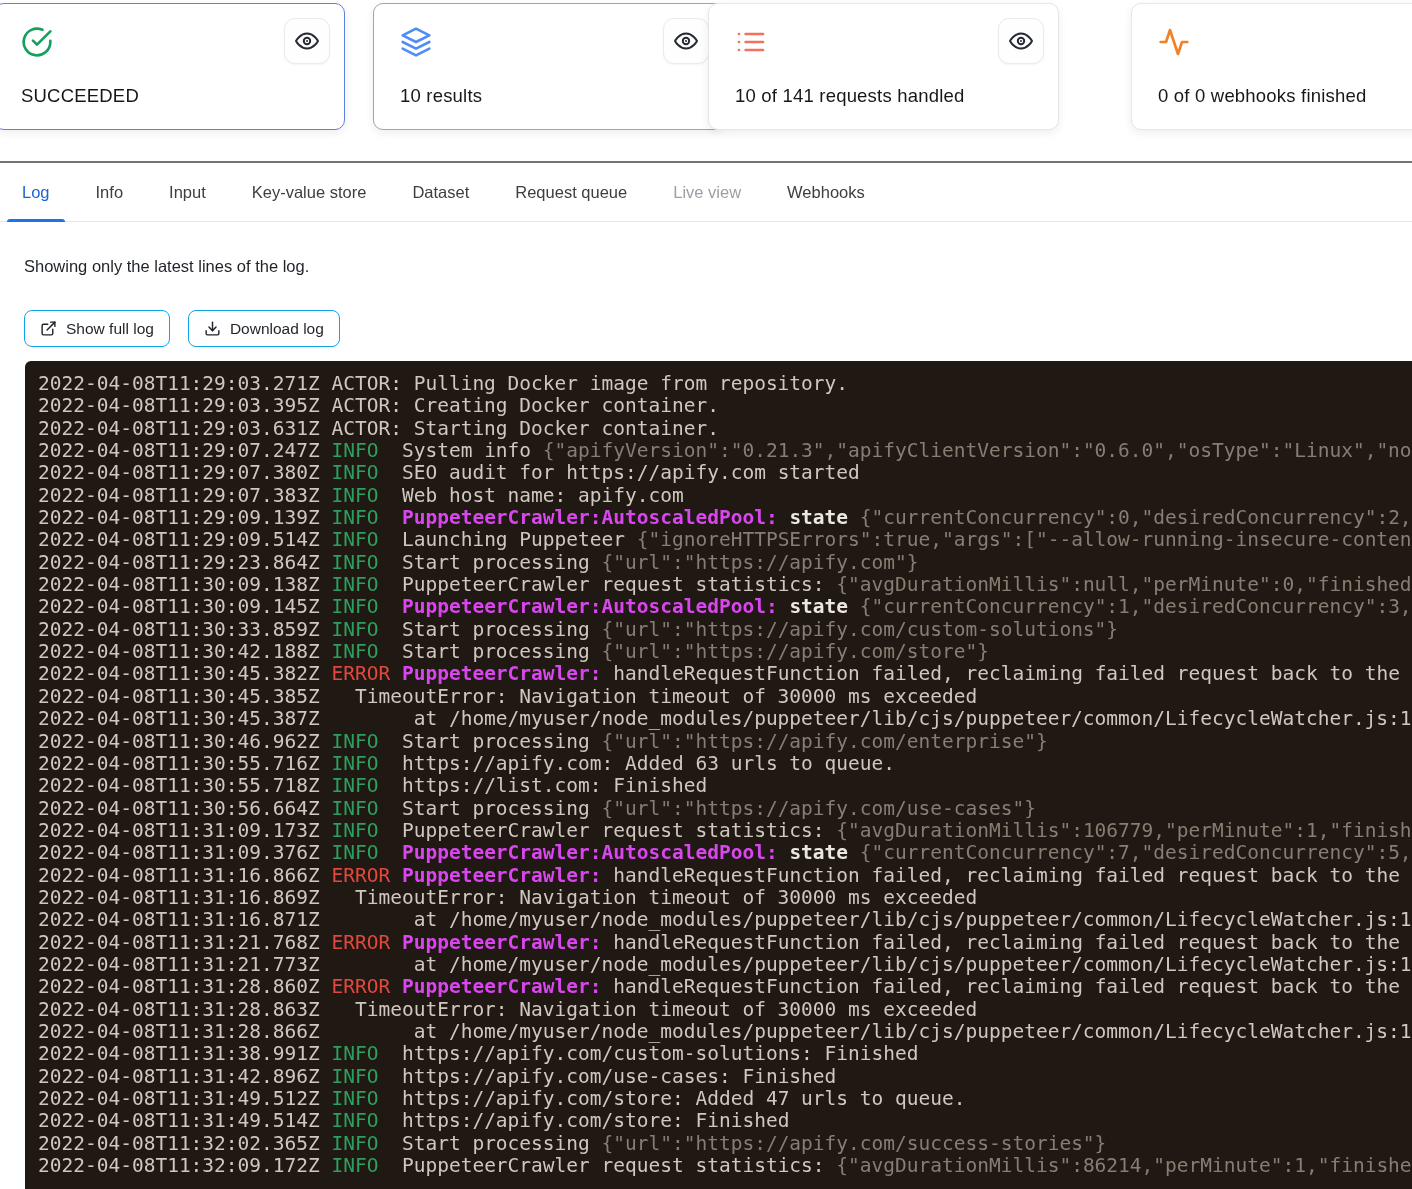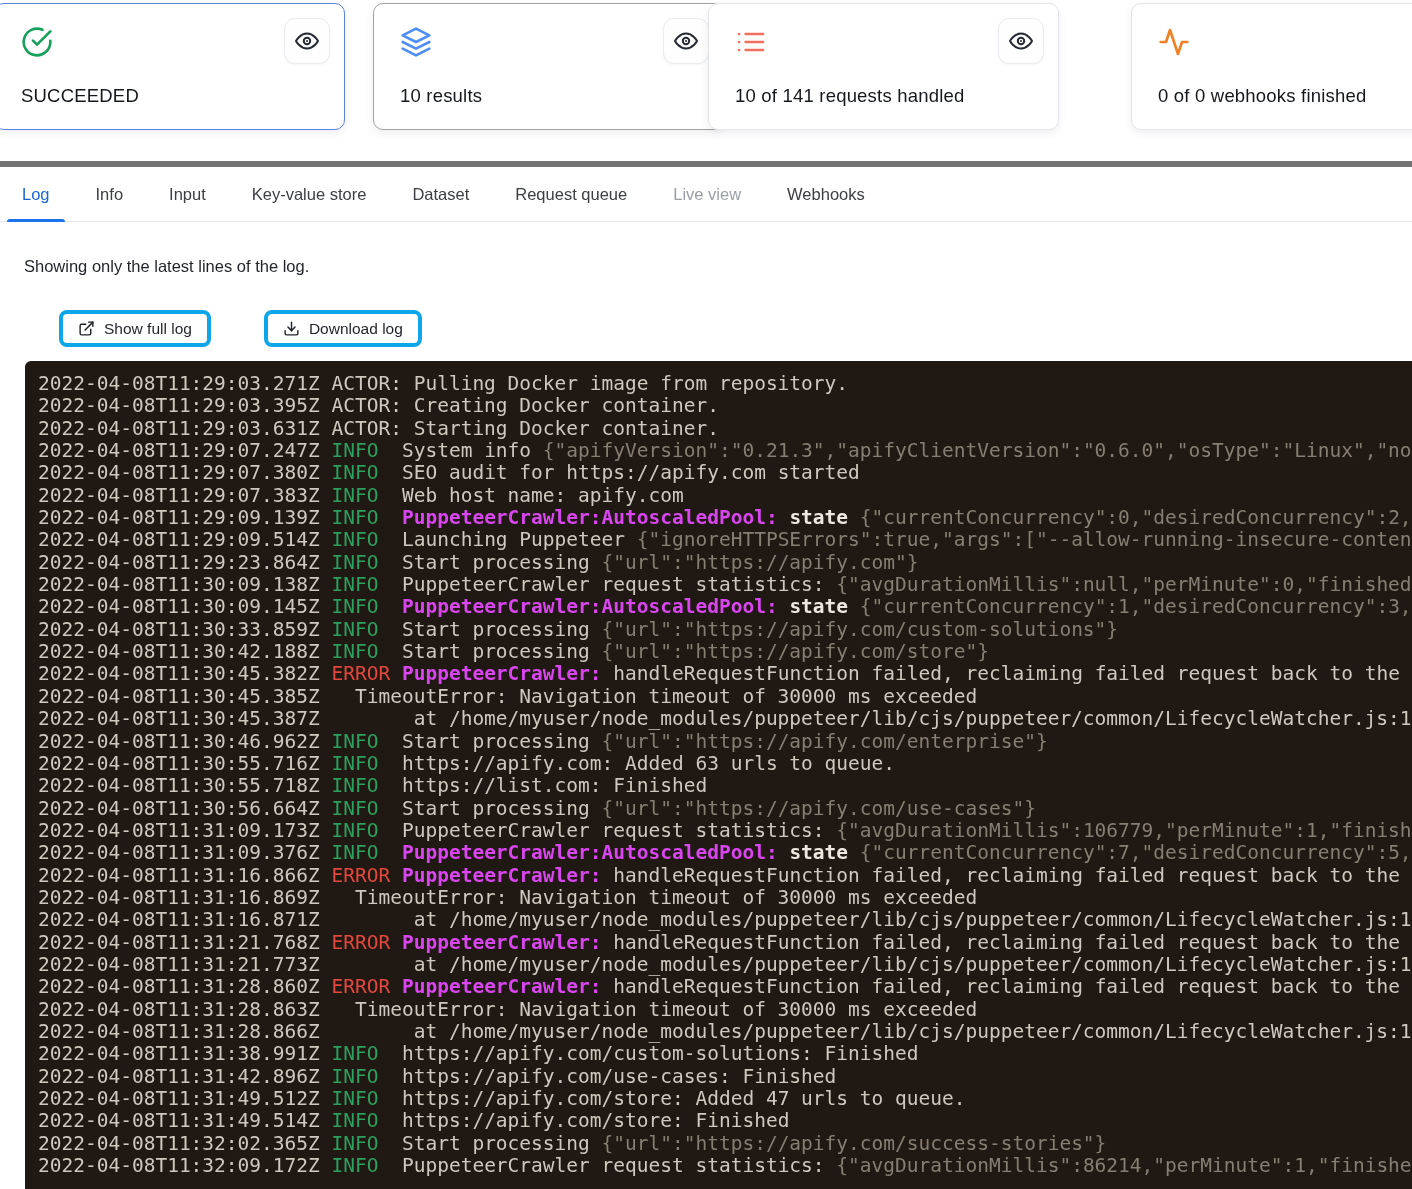--- a/index.html
+++ b/index.html
@@ -19,36 +19,36 @@
   .eye-btn { position:absolute; top:14px; right:14px; width:46px; height:46px;
     border:1px solid #e9ebef; border-radius:11px; background:#fefefe;
     display:flex; align-items:center; justify-content:center; cursor:pointer;
     box-shadow:0 1px 2px rgba(32,42,60,.05); color:#262b33; }
   .eye-btn svg { width:24px; height:24px; }
   .card-label { position:absolute; left:26px; bottom:22px; font-size:18.5px;
     color:#15181b; letter-spacing:.2px; white-space:nowrap; }
 
   
   .tabbar { position:absolute; top:161px; left:0; width:1412px; height:61px;
-    border-top:6px solid #737373; border-bottom:1px solid #e4e7ea;
+    border-top:2px solid #737373; border-bottom:1px solid #e4e7ea;
     display:flex; align-items:center; padding-left:7px; }
   .tab { position:relative; height:100%; display:flex; align-items:center;
     padding:0 15px; margin-right:16px; font-size:16.5px; font-weight:500;
     color:#3c4043; cursor:pointer; white-space:nowrap; }
   .tab.active { color:#1a66d2; }
   .tab.active::after { content:""; position:absolute; left:0; right:0; bottom:-1px;
     height:3px; background:#1a73e8; border-radius:3px 3px 0 0; }
   .tab.disabled { color:#9aa0a6; cursor:default; }
 
   
   .log-note { position:absolute; top:257px; left:24px; font-size:16.5px; color:#1f2328; }
   .btn-row { position:absolute; top:310px; left:24px; display:flex; gap:18px; }
   .btn { height:37px; display:flex; align-items:center; gap:9px; padding:0 15px;
-    background:#fff; border:4px solid #0ea5e9; border-radius:8px;
-    font-size:15.5px; font-weight:500; color:#1f2328; cursor:pointer; white-space:nowrap;margin-left:35px; }
+    background:#fff; border:1px solid #0ea5e9; border-radius:8px;
+    font-size:15.5px; font-weight:500; color:#1f2328; cursor:pointer; white-space:nowrap; }
   .btn svg { width:17px; height:17px; }
 
   
   .console { position:absolute; top:361px; left:25px; width:1387px; height:828px;
     background:#201812; border-radius:6px 0 0 0; overflow:hidden;
     padding:12px 0 0 13px;
     font-family:"DejaVu Sans Mono", monospace; font-size:19.5px; line-height:22.35px; }
   .log-line { white-space:pre; }
   .seg-p { color:#cfc8bf; }
   .seg-i { color:#2da05f; }

